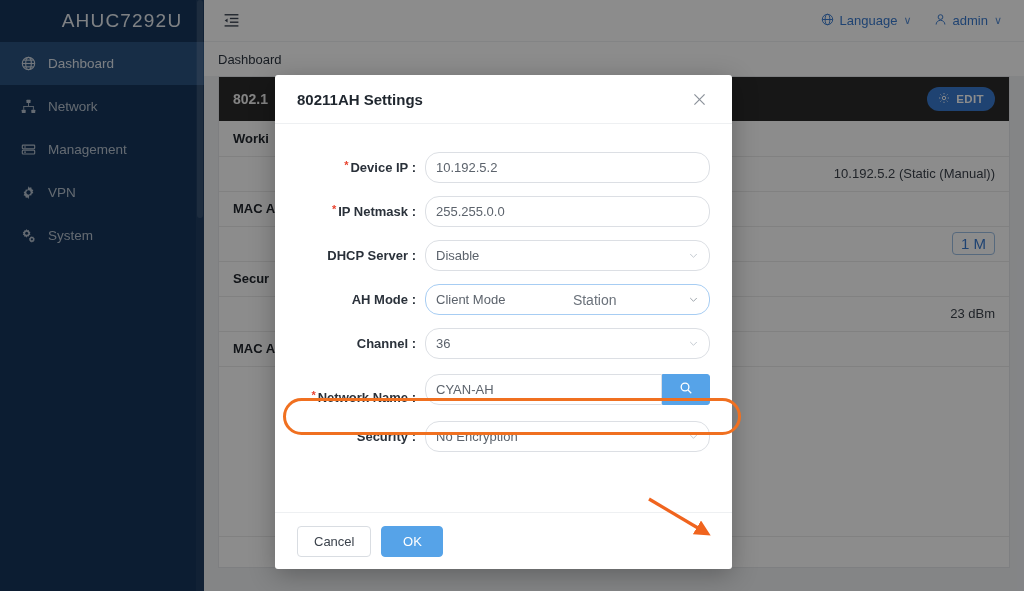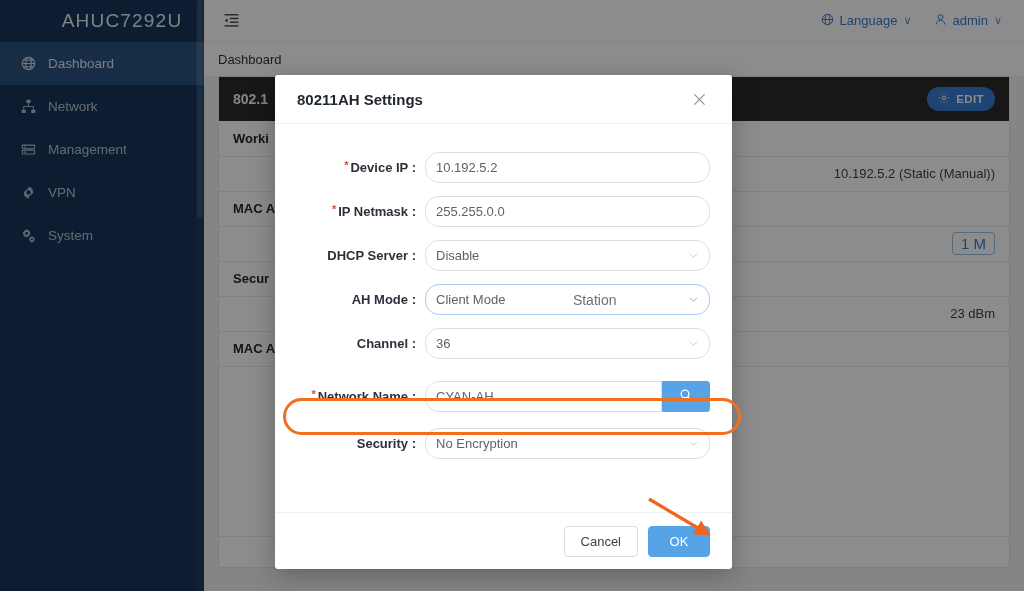--- a/index.html
+++ b/index.html
@@ -174,21 +174,21 @@
   .modal-title { font-size: 15px; font-weight: 700; color: #1f262e; }
   .modal-close {
     margin-left: auto; cursor: pointer;
     color: #8a9099; width: 22px; height: 22px;
     display: flex; align-items: center; justify-content: center;
   }
   .modal-body { flex: 1; padding: 28px 22px 0 22px; }
   .modal-foot {
     height: 57px;
     border-top: 1px solid #eef0f2;
-    display: flex; align-items: center; justify-content: flex-end;
+    display: flex; align-items: center; 
     gap: 10px;
     padding: 0 22px;
     flex: none;
   }
   .btn {
     font-size: 13px;
     border-radius: 4px;
     padding: 7px 16px;
     cursor: pointer;
     border: 1px solid #d9dde2;
@@ -508,21 +508,21 @@
         <div class="fctrl">
           <span>36</span>
           <span class="caret">
             <svg width="11" height="11" viewBox="0 0 16 16" fill="none" stroke="#c2c8cf" stroke-width="1.4">
               <path d="M3.2 5.8 L8 10.6 L12.8 5.8"></path>
             </svg>
           </span>
         </div>
       </div>
 
-      <div class="frow" style="margin-bottom:16px;margin-top:22px;">
+      <div class="frow" style="margin-bottom:16px;margin-top:15px;align-items:flex-end;">
         <div class="flabel">
           <span class="req">*</span><span>Network Name</span> :
         </div>
         <div class="search-wrap">
           <div class="fctrl">
             <span>CYAN-AH</span>
           </div>
           <div class="search-btn">
             <span>
               <svg width="14" height="14" viewBox="0 0 16 16" fill="none" stroke="#ffffff" stroke-width="1.5">

